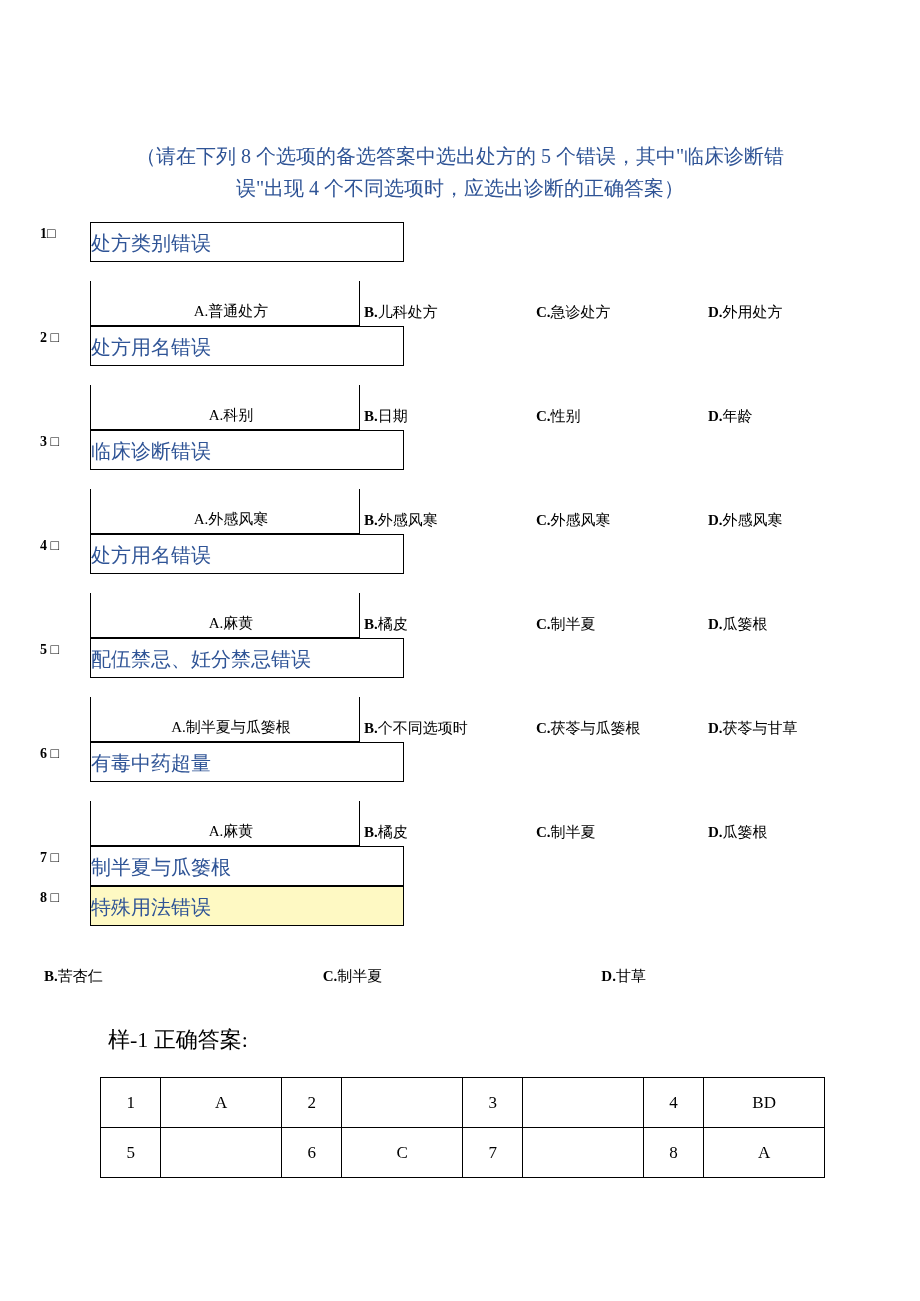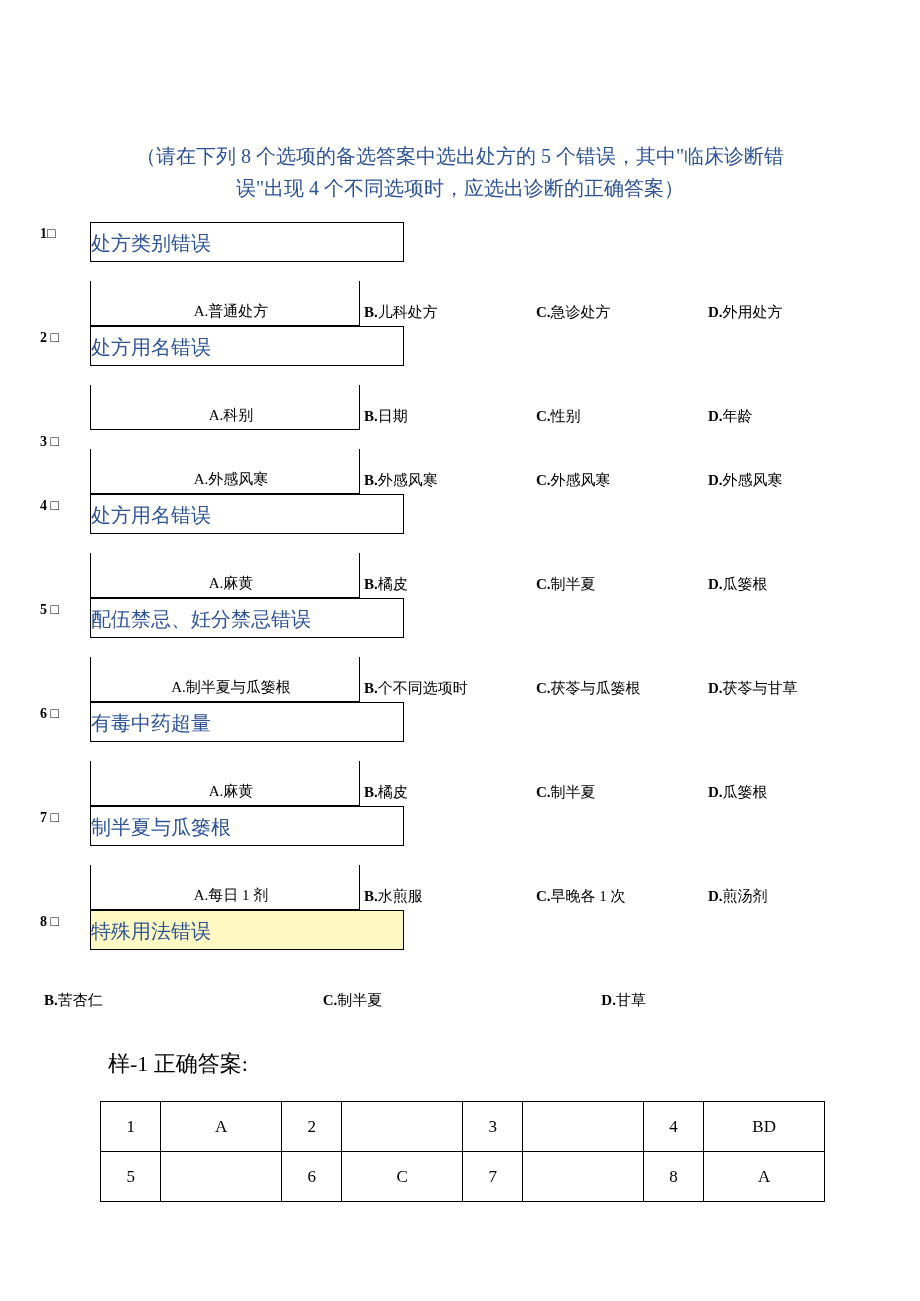--- a/index.html
+++ b/index.html
@@ -119,20 +119,21 @@
           <div class="option-a-cell"><span class="letter">A.</span><span>科别</span></div>
           <div class="option-bcd">
             <div class="option-item"><span class="letter">B.</span><span>日期</span></div>
             <div class="option-item"><span class="letter">C.</span><span>性别</span></div>
             <div class="option-item"><span class="letter">D.</span><span>年龄</span></div>
           </div>
         </div>
       </div>
       <div class="question-block">
         <div class="question-number"><span class="bold">3</span><span> □</span></div>
+        <div class="category-cell">临床诊断错误</div>
         <div class="options-row">
           <div class="option-a-cell"><span class="letter">A.</span><span>外感风寒</span></div>
           <div class="option-bcd">
             <div class="option-item"><span class="letter">B.</span><span>外感风寒</span></div>
             <div class="option-item"><span class="letter">C.</span><span>外感风寒</span></div>
             <div class="option-item"><span class="letter">D.</span><span>外感风寒</span></div>
           </div>
         </div>
       </div>
       <div class="question-block">
@@ -167,28 +168,20 @@
           <div class="option-bcd">
             <div class="option-item"><span class="letter">B.</span><span>橘皮</span></div>
             <div class="option-item"><span class="letter">C.</span><span>制半夏</span></div>
             <div class="option-item"><span class="letter">D.</span><span>瓜篓根</span></div>
           </div>
         </div>
       </div>
       <div class="question-block">
         <div class="question-number"><span class="bold">7</span><span> □</span></div>
         <div class="category-cell">制半夏与瓜篓根</div>
-        <div class="options-row">
-          <div class="option-a-cell"><span class="letter">A.</span><span>每日 1 剂</span></div>
-          <div class="option-bcd">
-            <div class="option-item"><span class="letter">B.</span><span>水煎服</span></div>
-            <div class="option-item"><span class="letter">C.</span><span>早晚各 1 次</span></div>
-            <div class="option-item"><span class="letter">D.</span><span>煎汤剂</span></div>
-          </div>
-        </div>
       </div>
       <div class="question-block">
         <div class="question-number"><span class="bold">8</span><span> □</span></div>
         <div class="category-cell highlight">特殊用法错误</div>
         <div class="options-row">
           <div class="option-bcd">
             <div class="option-item"><span class="letter">B.</span><span>苦杏仁</span></div>
             <div class="option-item"><span class="letter">C.</span><span>制半夏</span></div>
             <div class="option-item"><span class="letter">D.</span><span>甘草</span></div>
           </div>

